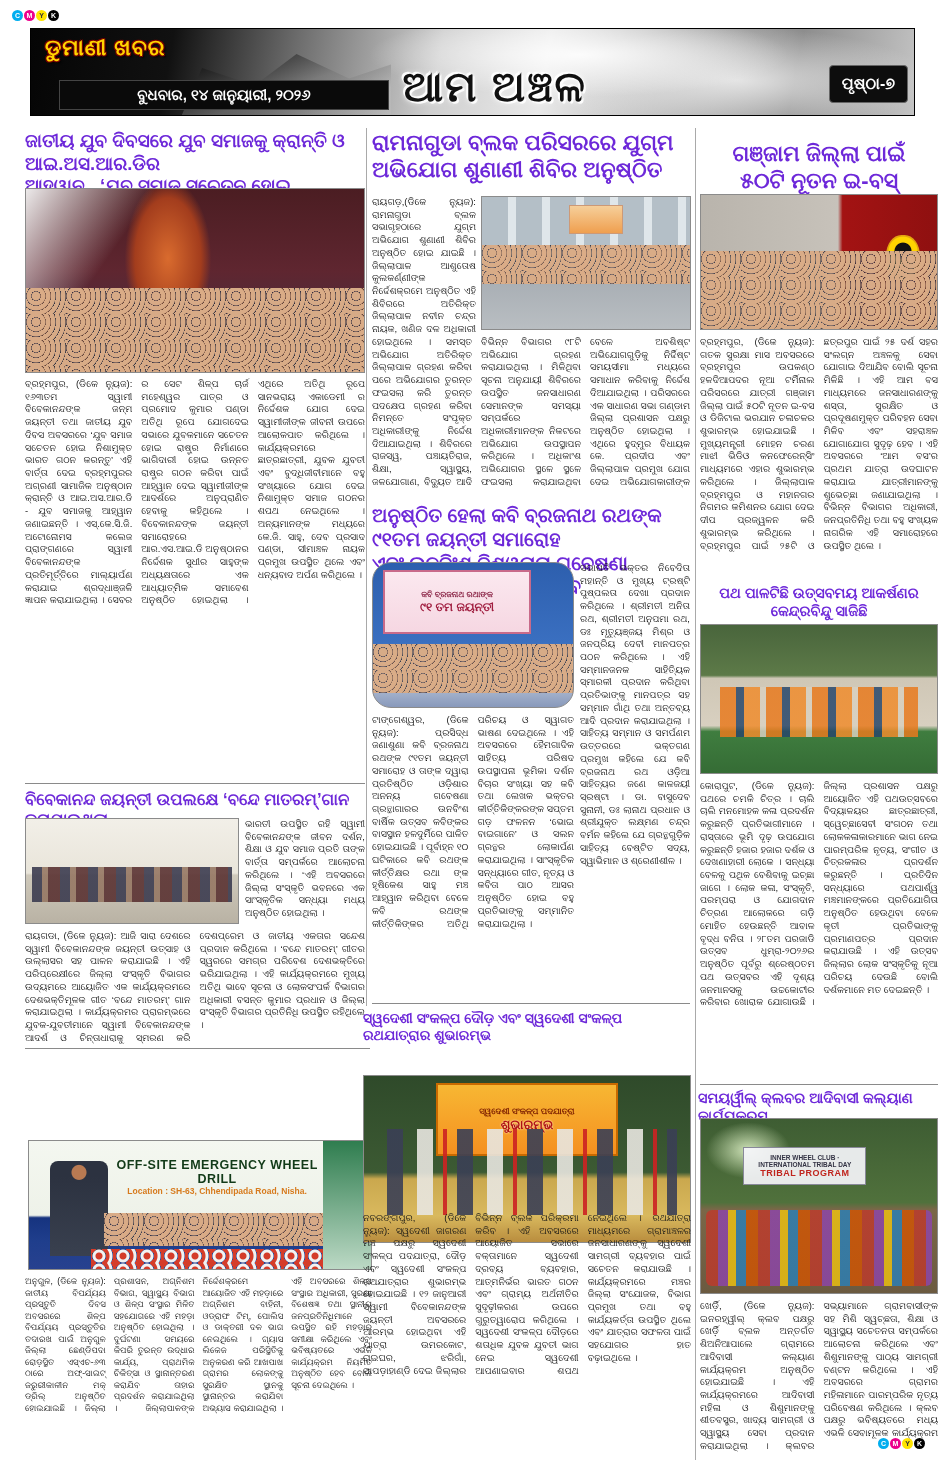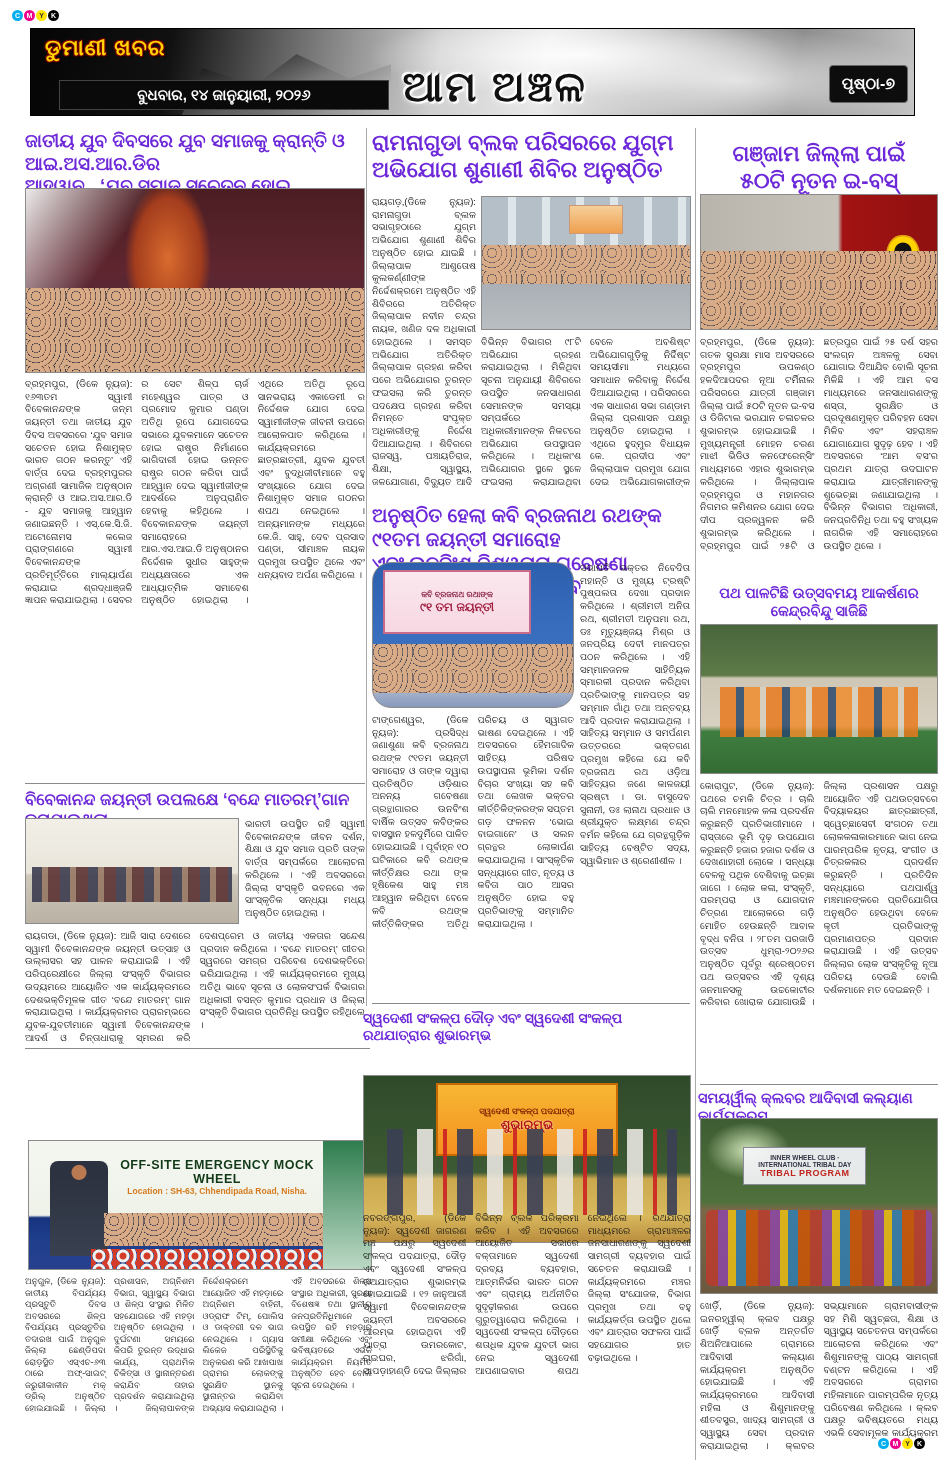--- a/index.html
+++ b/index.html
@@ -228,21 +228,21 @@
   <div class="photo ph-vande" style="left:25px; top:818px; width:214px; height:106px;">
     <div class="row"></div>
   </div>
   <div class="bodytext" style="left:245px; top:818px; width:120px; height:106px;">ଭାରତୀ ଉପସ୍ଥିତ ରହି ସ୍ୱାମୀ ବିବେକାନନ୍ଦଙ୍କ ଜୀବନ ଦର୍ଶନ, ଶିକ୍ଷା ଓ ଯୁବ ସମାଜ ପ୍ରତି ତାଙ୍କ ବାର୍ତ୍ତା ସମ୍ପର୍କରେ ଆଲୋଚନା କରିଥିଲେ । ‘ଏହି ଅବସରରେ ଜିଲ୍ଲା ସଂସ୍କୃତି ଭବନରେ ଏକ ସାଂସ୍କୃତିକ ସନ୍ଧ୍ୟା ମଧ୍ୟ ଅନୁଷ୍ଠିତ ହୋଇଥିଲା ।</div>
   <div class="bodytext c2" style="left:25px; top:930px; width:340px; height:116px;">ରାୟଗଡା, (ଡିକେ ନ୍ୟୁଜ): ଆଜି ସାରା ଦେଶରେ ସ୍ୱାମୀ ବିବେକାନନ୍ଦଙ୍କ ଜୟନ୍ତୀ ଉତ୍ସାହ ଓ ଉଲ୍ଲାସର ସହ ପାଳନ କରାଯାଇଛି । ଏହି ପରିପ୍ରେକ୍ଷୀରେ ଜିଲ୍ଲା ସଂସ୍କୃତି ବିଭାଗର ଉଦ୍ୟମରେ ଆୟୋଜିତ ଏକ କାର୍ଯ୍ୟକ୍ରମରେ ଦେଶଭକ୍ତିମୂଳକ ଗୀତ ‘ବନ୍ଦେ ମାତରମ୍’ ଗାନ କରାଯାଇଥିଲା । କାର୍ଯ୍ୟକ୍ରମର ପ୍ରାରମ୍ଭରେ ଯୁବକ-ଯୁବତୀମାନେ ସ୍ୱାମୀ ବିବେକାନନ୍ଦଙ୍କ ଆଦର୍ଶ ଓ ଚିନ୍ତାଧାରାକୁ ସ୍ମରଣ କରି ଦେଶପ୍ରେମ ଓ ଜାତୀୟ ଏକତାର ସନ୍ଦେଶ ପ୍ରଦାନ କରିଥିଲେ । ‘ବନ୍ଦେ ମାତରମ୍’ ଗୀତର ସ୍ୱରରେ ସମଗ୍ର ପରିବେଶ ଦେଶଭକ୍ତିରେ ଭରିଯାଇଥିଲା । ଏହି କାର୍ଯ୍ୟକ୍ରମରେ ମୁଖ୍ୟ ଅତିଥି ଭାବେ ସୂଚନା ଓ ଲୋକସଂପର୍କ ବିଭାଗର ଅଧିକାରୀ ବସନ୍ତ କୁମାର ପ୍ରଧାନ ଓ ଜିଲ୍ଲା ସଂସ୍କୃତି ବିଭାଗର ପ୍ରତିନିଧି ଉପସ୍ଥିତ ରହିଥିଲେ ।</div>
 
   <div class="photo ph-mock" style="left:28px; top:1140px; width:344px; height:130px;">
     <div class="drape"></div>
     <div class="man"></div>
     <div class="ph-banner" style="left:24%; top:8%; width:62%; height:40%;">
-      <div class="mocktext1">OFF-SITE EMERGENCY MOCK WHEEL</div>
+      <div class="mocktext1">OFF-SITE EMERGENCY WHEEL DRILL</div>
       <div class="mocktext2">Location : SH-63, Chhendipada Road, Nisha.</div>
     </div>
     <div class="crowd" style="left:22%; right:14%; height:26%; bottom:18%;"></div>
     <div class="flowers"></div>
   </div>
   <div class="bodytext c4" style="left:25px; top:1276px; width:347px; height:184px; font-size:8.6px;">ଅନୁଗୁଳ, (ଡିକେ ନ୍ୟୁଜ): ଜାତୀୟ ବିପର୍ଯ୍ୟୟ ପ୍ରସ୍ତୁତି ଦିବସ ଅବସରରେ ଶିଳ୍ପ ବିପର୍ଯ୍ୟୟ ପ୍ରସ୍ତୁତିର ତଦାରଖ ପାଇଁ ଅନୁଗୁଳ ଜିଲ୍ଲା ଛେଣ୍ଡିପଦା ରୋଡ଼ସ୍ଥିତ ଏସ୍ଏଚ-୬୩ ଠାରେ ଅଫ୍-ସାଇଟ୍ ଜରୁରୀକାଳୀନ ମକ୍ ଡ୍ରିଲ୍ ଅନୁଷ୍ଠିତ ହୋଇଯାଇଛି । ଜିଲ୍ଲା ପ୍ରଶାସନ, ଅଗ୍ନିଶମ ବିଭାଗ, ସ୍ୱାସ୍ଥ୍ୟ ବିଭାଗ ଓ ଶିଳ୍ପ ସଂସ୍ଥାର ମିଳିତ ସହଯୋଗରେ ଏହି ମହଡ଼ା ଅନୁଷ୍ଠିତ ହୋଇଥିଲା । ଦୁର୍ଘଟଣା ସମୟରେ କିପରି ତୁରନ୍ତ ଉଦ୍ଧାର କାର୍ଯ୍ୟ, ପ୍ରାଥମିକ ଚିକିତ୍ସା ଓ ସ୍ଥାନାନ୍ତରଣ କରାଯିବ ତାହାର ପ୍ରଦର୍ଶନ କରାଯାଇଥିଲା । ଜିଲ୍ଲାପାଳଙ୍କ ନିର୍ଦ୍ଦେଶକ୍ରମେ ଆୟୋଜିତ ଏହି ମହଡ଼ାରେ ଅଗ୍ନିଶମ ବାହିନୀ, ଓଡ୍ରାଫ ଟିମ୍, ପୋଲିସ ଓ ଡାକ୍ତରୀ ଦଳ ଭାଗ ନେଇଥିଲେ । ଗ୍ୟାସ ଲିକେଜ ପରିସ୍ଥିତିକୁ ଅନୁକରଣ କରି ଆଖପାଖ ଗ୍ରାମର ଲୋକଙ୍କୁ ସୁରକ୍ଷିତ ସ୍ଥାନକୁ ସ୍ଥାନାନ୍ତର କରାଯିବା ଅଭ୍ୟାସ କରାଯାଇଥିଲା । ଏହି ଅବସରରେ ଶିଳ୍ପ ସଂସ୍ଥାର ଅଧିକାରୀ, ସୁରକ୍ଷା ବିଶେଷଜ୍ଞ ତଥା ସ୍ଥାନୀୟ ଜନପ୍ରତିନିଧିମାନେ ଉପସ୍ଥିତ ରହି ମହଡ଼ାର ସମୀକ୍ଷା କରିଥିଲେ ଏବଂ ଭବିଷ୍ୟତରେ ଏଭଳି କାର୍ଯ୍ୟକ୍ରମ ନିୟମିତ ଅନୁଷ୍ଠିତ ହେବ ବୋଲି ସୂଚନା ଦେଇଥିଲେ ।</div>
 
   <div class="hl" style="left:363px; top:1010px; width:328px; font-size:14px;">
     <div>ସ୍ୱଦେଶୀ ସଂକଳ୍ପ ଦୌଡ଼ ଏବଂ ସ୍ୱଦେଶୀ ସଂକଳ୍ପ ରଥଯାତ୍ରାର ଶୁଭାରମ୍ଭ</div>
   </div>

